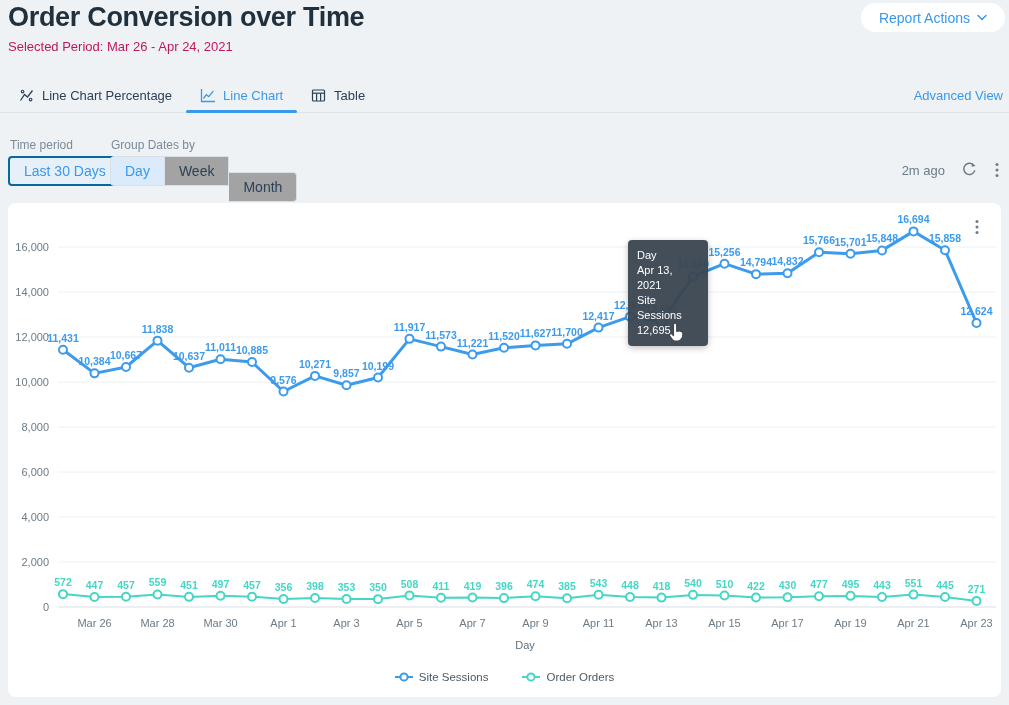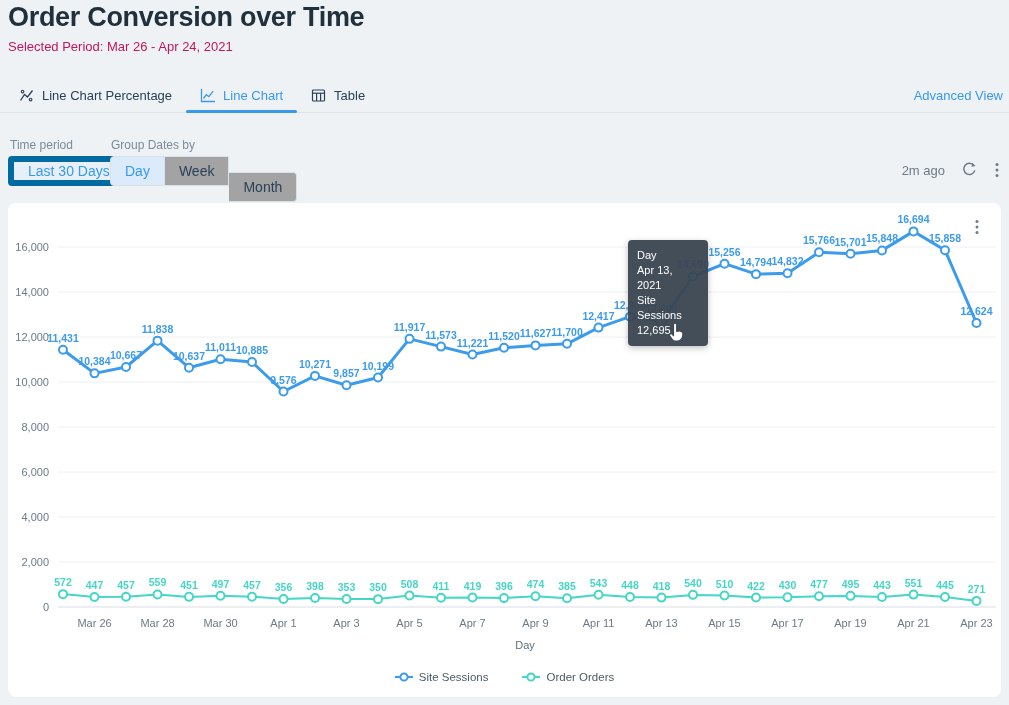--- a/index.html
+++ b/index.html
@@ -19,21 +19,21 @@
   .tab .ticon { display:flex; color:#2b4157; }
   .tab.active { color:#3899ec; }
   .tab.active .ticon { color:#3899ec; }
   .tab.active::after { content:""; position:absolute; left:0; right:0; bottom:-1px; height:3px; background:#3899ec; border-radius:2px; }
   .advanced-view { position:absolute; right:6px; top:9px; font-size:13px; color:#3899ec; cursor:pointer;margin-left:32px; }
 
   
   .filter-label { position:absolute; font-size:12px; color:#7b8b9a; }
   .lbl-time { left:10px; top:138px; }
   .lbl-group { left:111px; top:138px; }
-  .btn-period { position:absolute; left:8px; top:156px; height:30px; padding:0 14px; background:#e7f0f9; border:6px solid #0369a1; border-radius:4px; font-size:14px; color:#3899ec; font-family:inherit; cursor:pointer; }
+  .btn-period { position:absolute; left:8px; top:156px; height:30px; padding:0 14px; background:#e7f0f9; border:2px solid #0369a1; border-radius:4px; font-size:14px; color:#3899ec; font-family:inherit; cursor:pointer; }
   .segmented { position:absolute; left:110px; top:156px; display:flex; }
   .seg { height:30px; padding:0 14px; display:flex; align-items:center; background:#a3a3a3; border:1px solid #d9e0e7; border-left-width:0; font-size:14px; color:#2b4157; cursor:pointer; }
   .seg:first-child { border-left-width:1px; border-radius:4px 0 0 4px; }
   .seg:last-child { border-radius:0 4px 4px 0;margin-top:16px; }
   .seg.active { background:#dcebfb; color:#3899ec; }
   .refresh-cluster { position:absolute; right:8px; top:160px; display:flex; align-items:center; gap:14px; }
   .last-updated { font-size:13px; color:#6b7b87; }
   .icon-btn { background:none; border:none; padding:2px; cursor:pointer; color:#6b7b87; display:flex; }
 
   
@@ -52,20 +52,28 @@
   .tooltip { position:absolute; left:620px; top:37px; width:80px; background:rgba(58,68,80,0.95); border-radius:4px; padding:8px 9px; color:#ffffff; font-size:11px; line-height:15px; box-shadow:0 2px 6px rgba(0,0,0,0.25); z-index:5; }
   .cursor-hand { position:absolute; left:657px; top:117px; z-index:6; }
 </style>
 </head>
 <body>
 
 <div class="page">
 
   <h1 class="page-title">Order Conversion over Time</h1>
   <div class="page-subtitle">Selected Period: Mar 26 - Apr 24, 2021</div>
+  <button class="report-actions">
+    <span>Report Actions</span>
+    <span>
+        <svg width="10" height="7" viewBox="0 0 10 7">
+          <polyline points="1,1.5 5,5.5 9,1.5" fill="none" stroke="#3899ec" stroke-width="1.5" stroke-linecap="round"></polyline>
+        </svg>
+      </span>
+  </button>
 
   <div class="tabs-row">
     <div class="tab">
       <span class="ticon">
         <svg width="15" height="15" viewBox="0 0 15 15">
             <polyline points="1.5,12.5 5.5,6.5 8.5,9 13.5,2.5" fill="none" stroke="currentColor" stroke-width="1.3"></polyline>
             <circle cx="3.6" cy="3.6" r="1.3" fill="none" stroke="currentColor" stroke-width="1.1"></circle>
             <circle cx="11.6" cy="11.6" r="1.3" fill="none" stroke="currentColor" stroke-width="1.1"></circle>
           </svg>
       </span>

